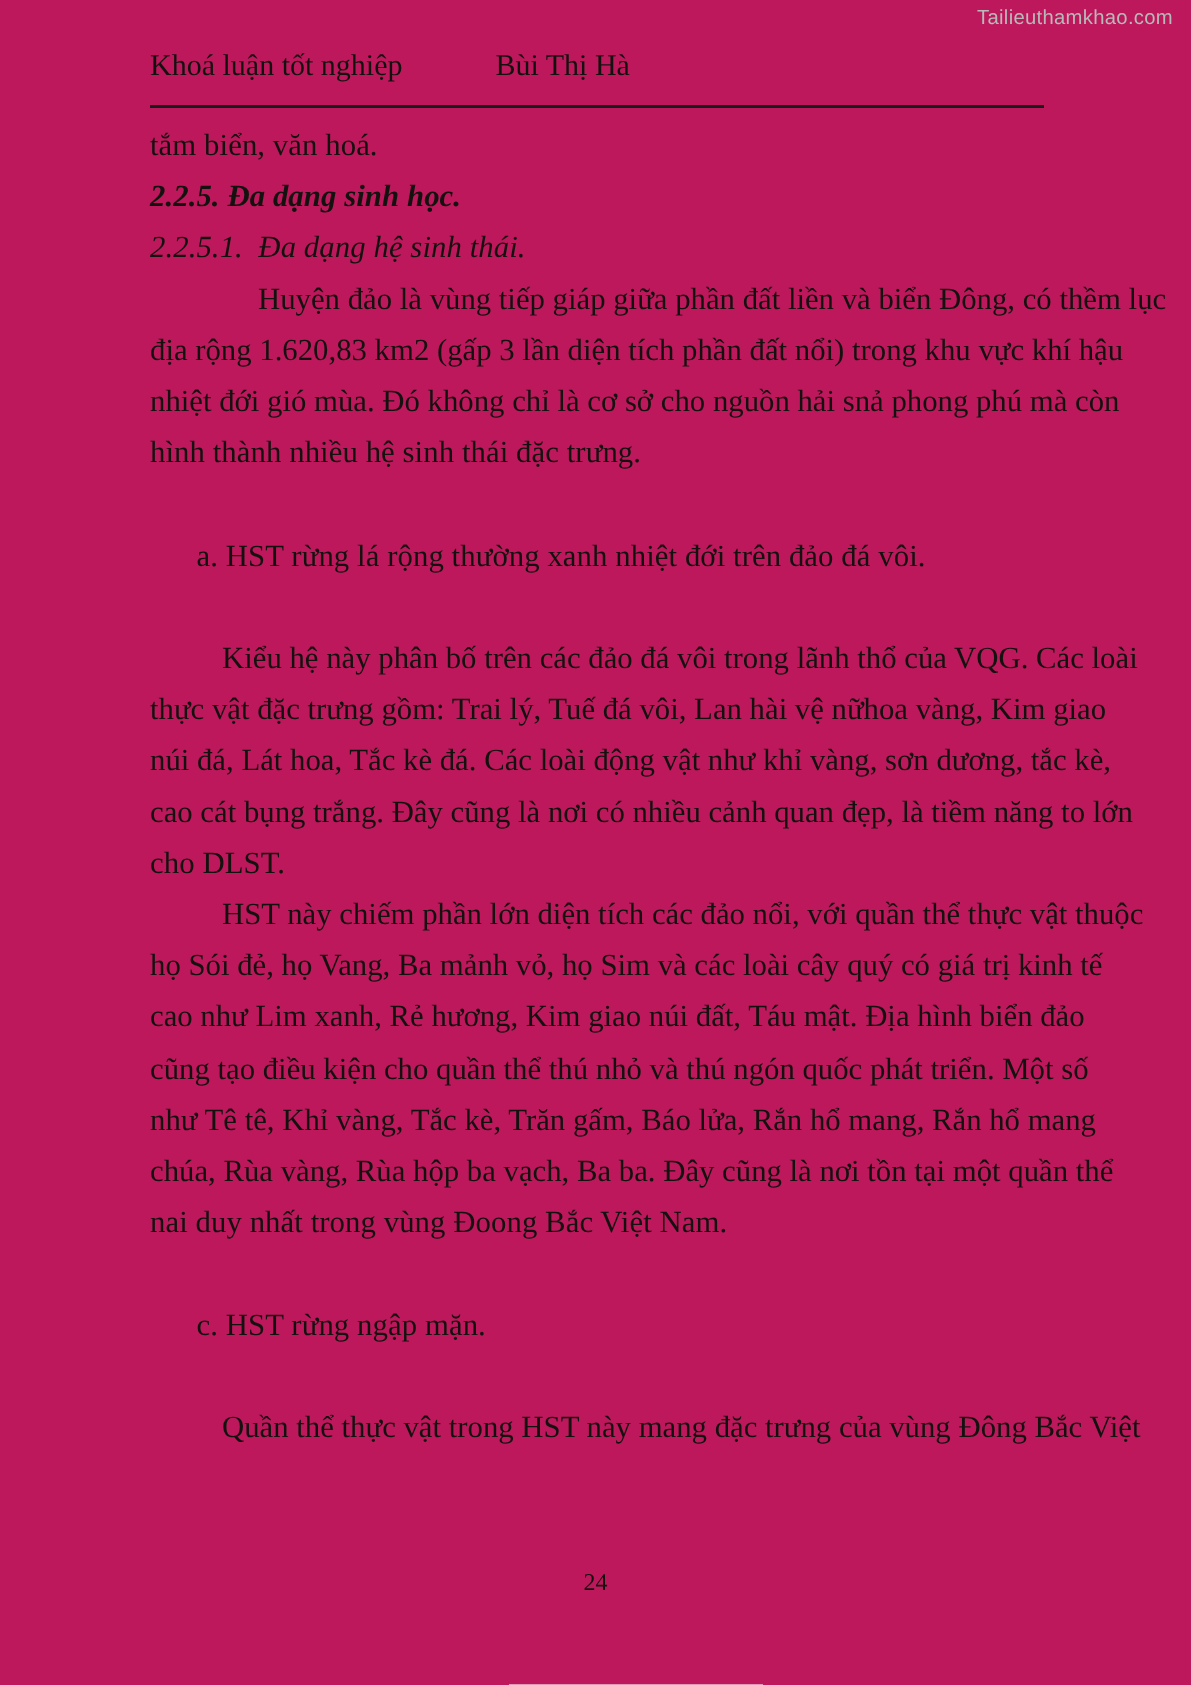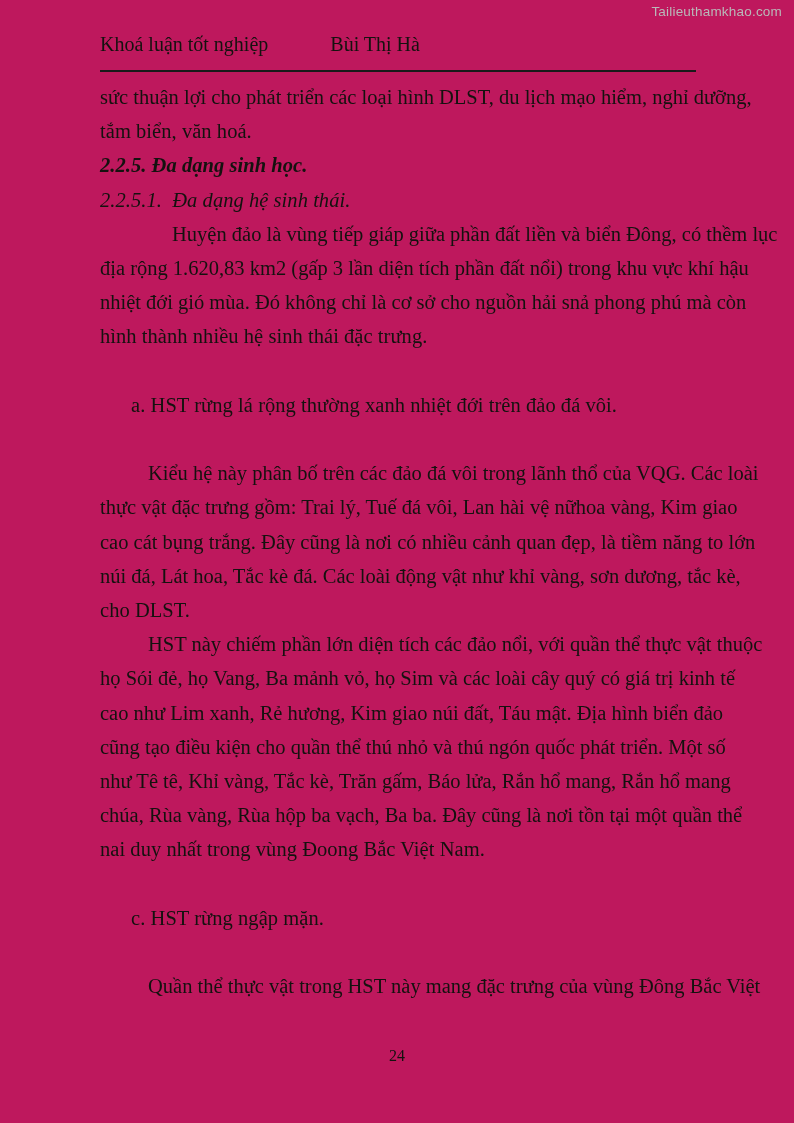--- a/index.html
+++ b/index.html
@@ -135,21 +135,20 @@
 
   <div class="running-header">
     <span class="rh-left">Khoá luận tốt nghiệp</span>
     <span class="rh-right">Bùi Thị Hà</span>
   </div>
 
   <div class="header-rule"></div>
 
   <div class="body-col">
 
-    <div class="line" style="white-space: pre; letter-spacing: 0px; word-spacing: 0px;">sức thuận lợi cho phát triển các loại hình DLST, du lịch mạo hiểm, nghỉ dưỡng,</div>
     <div class="line last">tắm biển, văn hoá.</div>
 
     <div class="line last heading-bold-italic">2.2.5. Đa dạng sinh học.</div>
 
     <div class="line last heading-italic">2.2.5.1.  Đa dạng hệ sinh thái.</div>
 
     <div class="jline">
       <span class="lead"></span>
       <span style="white-space: pre; word-spacing: 0px; margin-left: 24px;">Huyện đảo là vùng tiếp giáp giữa phần đất liền và biển Đông, có thềm lục</span>
     </div>
@@ -159,22 +158,22 @@
 
     <div class="line last heading-underline">
       <span class="u">a. HST rừng lá rộng thường xanh nhiệt đới trên đảo đá vôi.</span>
     </div>
 
     <div class="jline">
       <span class="lead"></span>
       <span style="white-space: pre; word-spacing: 0px;">Kiểu hệ này phân bố trên các đảo đá vôi trong lãnh thổ của VQG. Các loài</span>
     </div>
     <div class="line" style="white-space: pre; letter-spacing: 0px; word-spacing: 0px;">thực vật đặc trưng gồm: Trai lý, Tuế đá vôi, Lan hài vệ nữhoa vàng, Kim giao</div>
+    <div class="line" style="white-space: pre; letter-spacing: 0px; word-spacing: 0px;">núi đá, Lát hoa, Tắc kè đá. Các loài động vật như khỉ vàng, sơn dương, tắc kè,</div>
     <div class="line" style="white-space: pre; letter-spacing: 0px; word-spacing: 0px;">cao cát bụng trắng. Đây cũng là nơi có nhiều cảnh quan đẹp, là tiềm năng to lớn</div>
-    <div class="line" style="white-space: pre; letter-spacing: 0px; word-spacing: 0px;">núi đá, Lát hoa, Tắc kè đá. Các loài động vật như khỉ vàng, sơn dương, tắc kè,</div>
     <div class="line last">cho DLST.</div>
 
 
     <div class="jline">
       <span class="lead"></span>
       <span style="white-space: pre; word-spacing: 0px;">HST này chiếm phần lớn diện tích các đảo nổi, với quần thể thực vật thuộc</span>
     </div>
     <div class="line" style="white-space: pre; letter-spacing: 0px; word-spacing: 0px;">họ Sói đẻ, họ Vang, Ba mảnh vỏ, họ Sim và các loài cây quý có giá trị kinh tế</div>
     <div class="line" style="white-space: pre; letter-spacing: 0px; word-spacing: 0px;">cao như Lim xanh, Rẻ hương, Kim giao núi đất, Táu mật. Địa hình biển đảo</div>
     <div class="line" style="white-space: pre; letter-spacing: 0px; word-spacing: 0px;">cũng tạo điều kiện cho quần thể thú nhỏ và thú ngón quốc phát triển. Một số</div>

